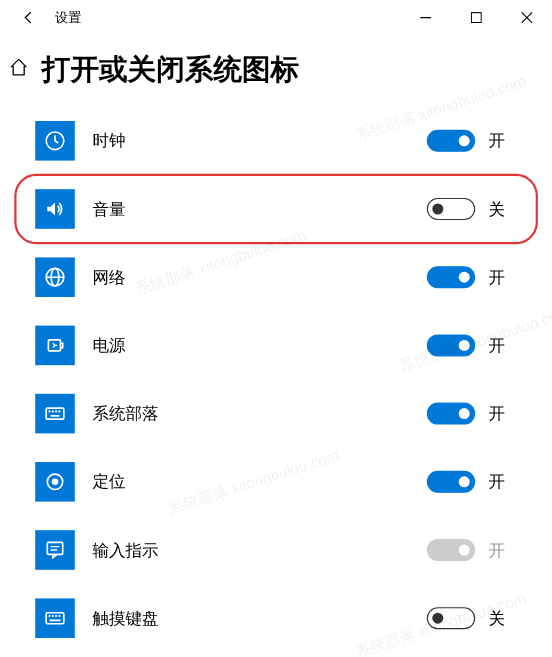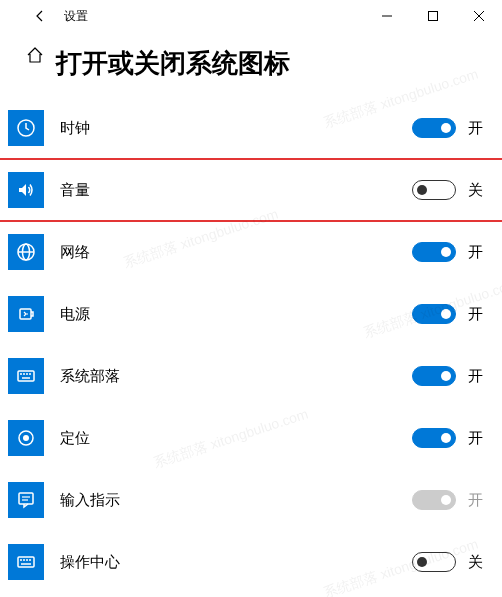--- a/index.html
+++ b/index.html
@@ -8,21 +8,21 @@
       background: #fff;
       width: 502px;
       height: 597px;
       overflow: hidden;
       position: relative;
     }
     .titlebar {
       display: flex;
       align-items: center;
       height: 32px;
-      padding-left: 24px;
+      padding-left: 10px;
     }
     .titlebar .back-btn {
       width: 32px; height: 32px;
       display: flex; align-items: center; justify-content: center;
       cursor: pointer;
     }
     .titlebar .title {
       font-size: 12px;
       margin-left: 8px;
       color: #000;
@@ -31,47 +31,48 @@
       margin-left: auto;
       display: flex;
     }
     .win-btn {
       width: 46px; height: 32px;
       display: flex; align-items: center; justify-content: center;
       cursor: pointer;
     }
     .header {
       display: flex;
-      align-items: flex-start;
-      padding: 14px 20px 16px 26px;
+      align-items: center;
+      padding: 14px 20px 16px 8px;
     }
     .header .home-icon {
       margin-right: 12px;
     }
     .header h1 {
       font-size: 26px;
       font-weight: 600;
       color: #000;
     }
     .list {
-      padding: 0 8px;
+      padding: 0 32px;
     }
     .row {
       display: flex;
       align-items: center;
       height: 62px;
       position: relative;
     }
     .row.highlighted {
       outline: 2px solid #e33535;
       outline-offset: -1px;
       margin-left: -18px;
       margin-right: -18px;
       padding-left: 18px;
       padding-right: 18px;
+      border-radius: 19px;
     }
     .icon-box {
       width: 36px; height: 36px;
       background: #0078d7;
       display: flex; align-items: center; justify-content: center;
       flex-shrink: 0;
     }
     .row-label {
       margin-left: 16px;
       font-size: 15px;
@@ -280,21 +281,21 @@
       <div class="icon-box">
         <svg width="22" height="22" viewBox="0 0 22 22">
           <rect x="3" y="6" width="16" height="10" rx="1" stroke="#fff" stroke-width="1.5" fill="none"></rect>
           <line x1="6" y1="9" x2="6" y2="9" stroke="#fff" stroke-width="2" stroke-linecap="round"></line>
           <line x1="9" y1="9" x2="9" y2="9" stroke="#fff" stroke-width="2" stroke-linecap="round"></line>
           <line x1="12" y1="9" x2="12" y2="9" stroke="#fff" stroke-width="2" stroke-linecap="round"></line>
           <line x1="15" y1="9" x2="15" y2="9" stroke="#fff" stroke-width="2" stroke-linecap="round"></line>
           <line x1="6" y1="13" x2="16" y2="13" stroke="#fff" stroke-width="1.5"></line>
         </svg>
       </div>
-      <div class="row-label">操作中心</div>
+      <div class="row-label">触摸键盘</div>
       <div class="spacer"></div>
       <div class="toggle">
         <div class="knob"></div>
       </div>
       <div class="state-label">关</div>
     </div>
   </div>
 
 <div class="watermark" style="top:90px;left:320px">系统部落 xitongbuluo.com</div>
 <div class="watermark" style="top:230px;left:120px">系统部落 xitongbuluo.com</div>

